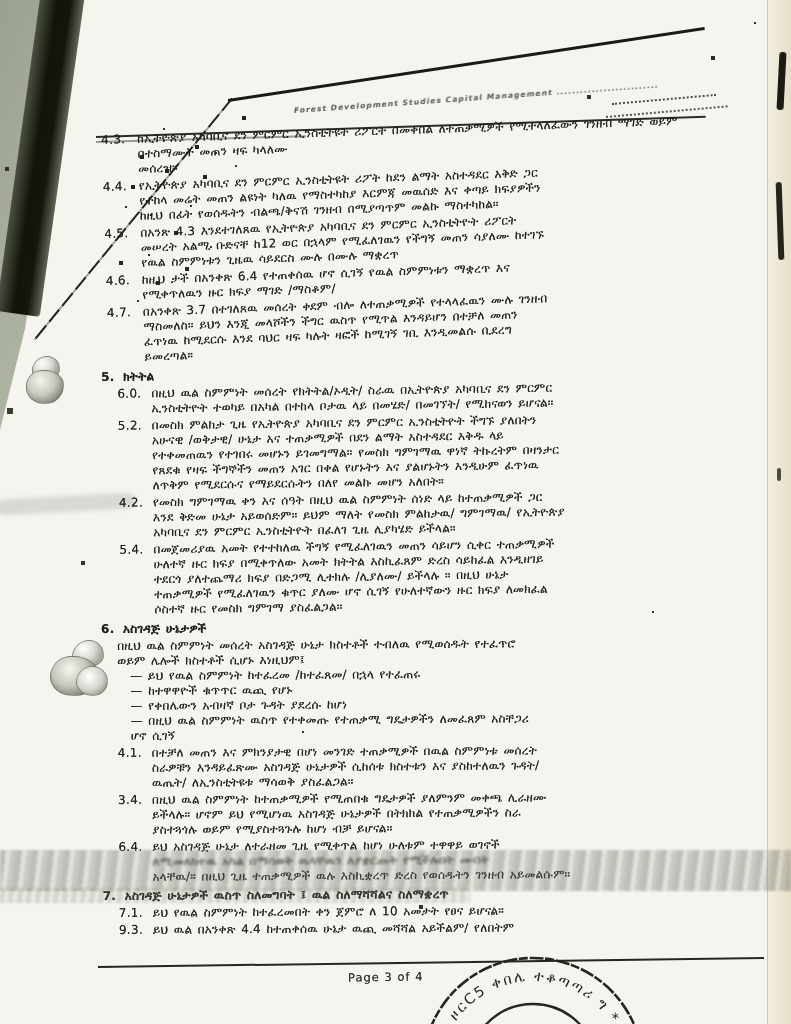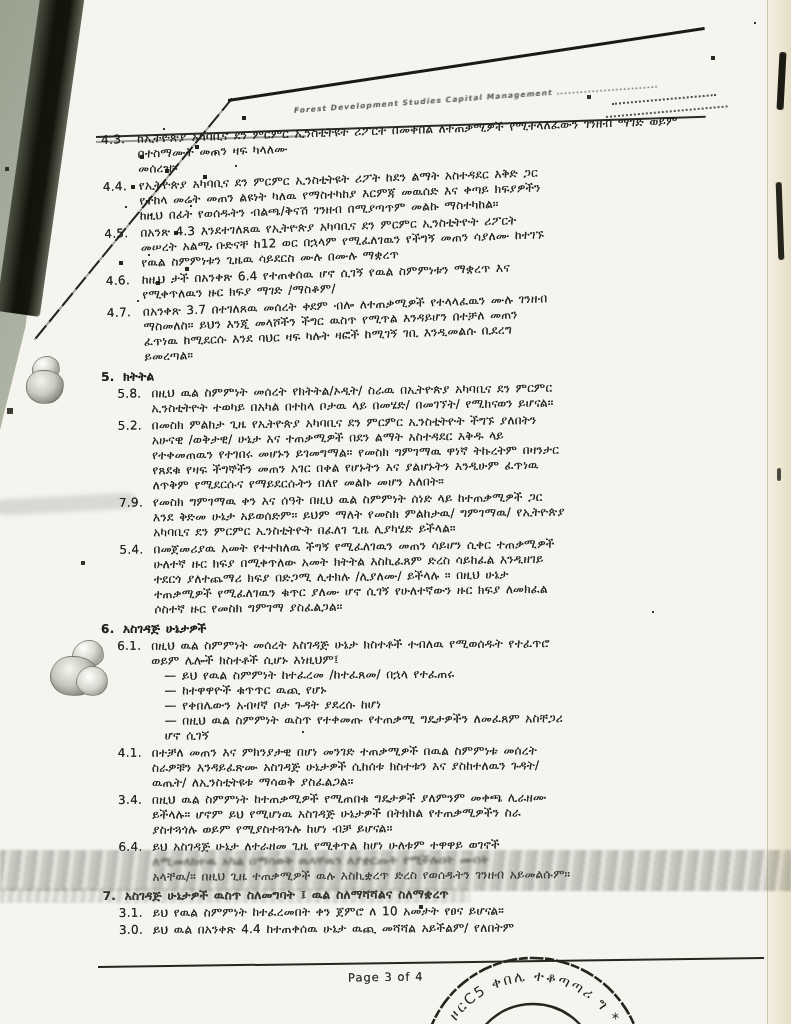--- a/index.html
+++ b/index.html
@@ -175,38 +175,38 @@
       </div>
     </div>
   <div class="g5">
       <div class="block heading">
         <span class="num">5.</span>
         <div class="body">
           <div class="line">ክትትል</div>
         </div>
       </div>
       <div class="block sub">
-        <span class="num">5.8.</span>
+        <span class="num">6.0.</span>
         <div class="body">
           <div class="line">በዚህ ዉል ስምምነት መሰረት የክትትል/ኦዲት/ ስራዉ በኢትዮጵያ አካባቢና ደን ምርምር</div>
           <div class="line">ኢንስቲትዮት ተወካይ በአካል በተከላ ቦታዉ ላይ በመሄድ/ በመገኘት/ የሚከናወን ይሆናል።</div>
         </div>
       </div>
       <div class="block sub">
         <span class="num">5.2.</span>
         <div class="body">
           <div class="line">በመስክ ምልከታ ጊዜ የኢትዮጵያ አካባቢና ደን ምርምር ኢንስቲትዮት ችግኙ ያለበትን</div>
           <div class="line">አሁናዊ /ወቅታዊ/ ሁኔታ እና ተጠቃሚዎች በደን ልማት አስተዳደር እቅዱ ላይ</div>
           <div class="line">የተቀመጠዉን የተገበሩ መሆኑን ይገመግማል። የመስክ ግምገማዉ ዋነኛ ትኩረትም በዛንታር</div>
           <div class="line">የጸደቁ የዛፍ ችግኞችን መጠን አገር በቀል የሆኑትን እና ያልሆኑትን እንዲሁም ፈጥነዉ</div>
           <div class="line">ለጥቅም የሚደርሱና የማይደርሱትን በለየ መልኩ መሆን አለበት።</div>
         </div>
       </div>
       <div class="block sub">
-        <span class="num">7.9.</span>
+        <span class="num">4.2.</span>
         <div class="body">
           <div class="line">የመስክ ግምገማዉ ቀን እና ሰዓት በዚህ ዉል ስምምነት ሰነድ ላይ ከተጠቃሚዎች ጋር</div>
           <div class="line">እንደ ቅድመ ሁኔታ አይወሰድም። ይህም ማለት የመስክ ምልከታዉ/ ግምገማዉ/ የኢትዮጵያ</div>
           <div class="line">አካባቢና ደን ምርምር ኢንስቲትዮት በፈለገ ጊዜ ሊያካሄድ ይችላል።</div>
         </div>
       </div>
       <div class="block sub">
         <span class="num">5.4.</span>
         <div class="body">
           <div class="line">በመጀመሪያዉ አመት የተተከለዉ ችግኝ የሚፈለገዉን መጠን ሳይሆን ሲቀር ተጠቃሚዎች</div>
@@ -218,21 +218,20 @@
       </div>
     </div>
   <div class="g67">
       <div class="block heading">
         <span class="num">6.</span>
         <div class="body">
           <div class="line">አስገዳጅ ሁኔታዎች</div>
         </div>
       </div>
       <div class="block sub">
-        <span class="num">6.1.</span>
         <div class="body">
           <div class="line">በዚህ ዉል ስምምነት መሰረት አስገዳጅ ሁኔታ ክስተቶች ተብለዉ የሚወሰዱት የተፈጥሮ</div>
           <div class="line">ወይም ሌሎች ክስተቶች ሲሆኑ እነዚህም፤</div>
           <div class="line bullet">— ይህ የዉል ስምምነት ከተፈረመ /ከተፈጸመ/ በኋላ የተፈጠሩ</div>
           <div class="line bullet">— ከተዋዋዮች ቁጥጥር ዉጪ የሆኑ</div>
           <div class="line bullet">— የቀበሌውን አብዛኛ ቦታ ጉዳት ያደረሱ ከሆነ</div>
           <div class="line bullet">— በዚህ ዉል ስምምነት ዉስጥ የተቀመጡ የተጠቃሚ ግዴታዎችን ለመፈጸም አስቸጋሪ</div>
           <div class="line bullet-cont">ሆኖ ሲገኝ</div>
         </div>
       </div>
@@ -260,27 +259,27 @@
           <div class="line">አላቸዉ/። በዚህ ጊዜ ተጠቃሚዎች ዉሉ እስኪቋረጥ ድረስ የወሰዱትን ገንዘብ አይመልሱም።</div>
         </div>
       </div>
       <div class="block heading">
         <span class="num">7.</span>
         <div class="body">
           <div class="line">አስገዳጅ ሁኔታዎች ዉስጥ ስለመግባት ፤ ዉል ስለማሻሻልና ስለማቋረጥ</div>
         </div>
       </div>
       <div class="block sub">
-        <span class="num">3.1.</span>
+        <span class="num">7.1.</span>
         <div class="body">
           <div class="line">ይህ የዉል ስምምነት ከተፈረመበት ቀን ጀምሮ ለ 10 አመታት የፀና ይሆናል።</div>
         </div>
       </div>
       <div class="block sub">
-        <span class="num">3.0.</span>
+        <span class="num">9.3.</span>
         <div class="body">
           <div class="line">ይህ ዉል በአንቀጽ 4.4 ከተጠቀሰዉ ሁኔታ ዉጪ መሻሻል አይችልም/ የለበትም</div>
         </div>
       </div>
     </div>
 </div>
 
 <div class="abs smudge-band"></div>
 <div class="abs smudge-band2"></div>
 

